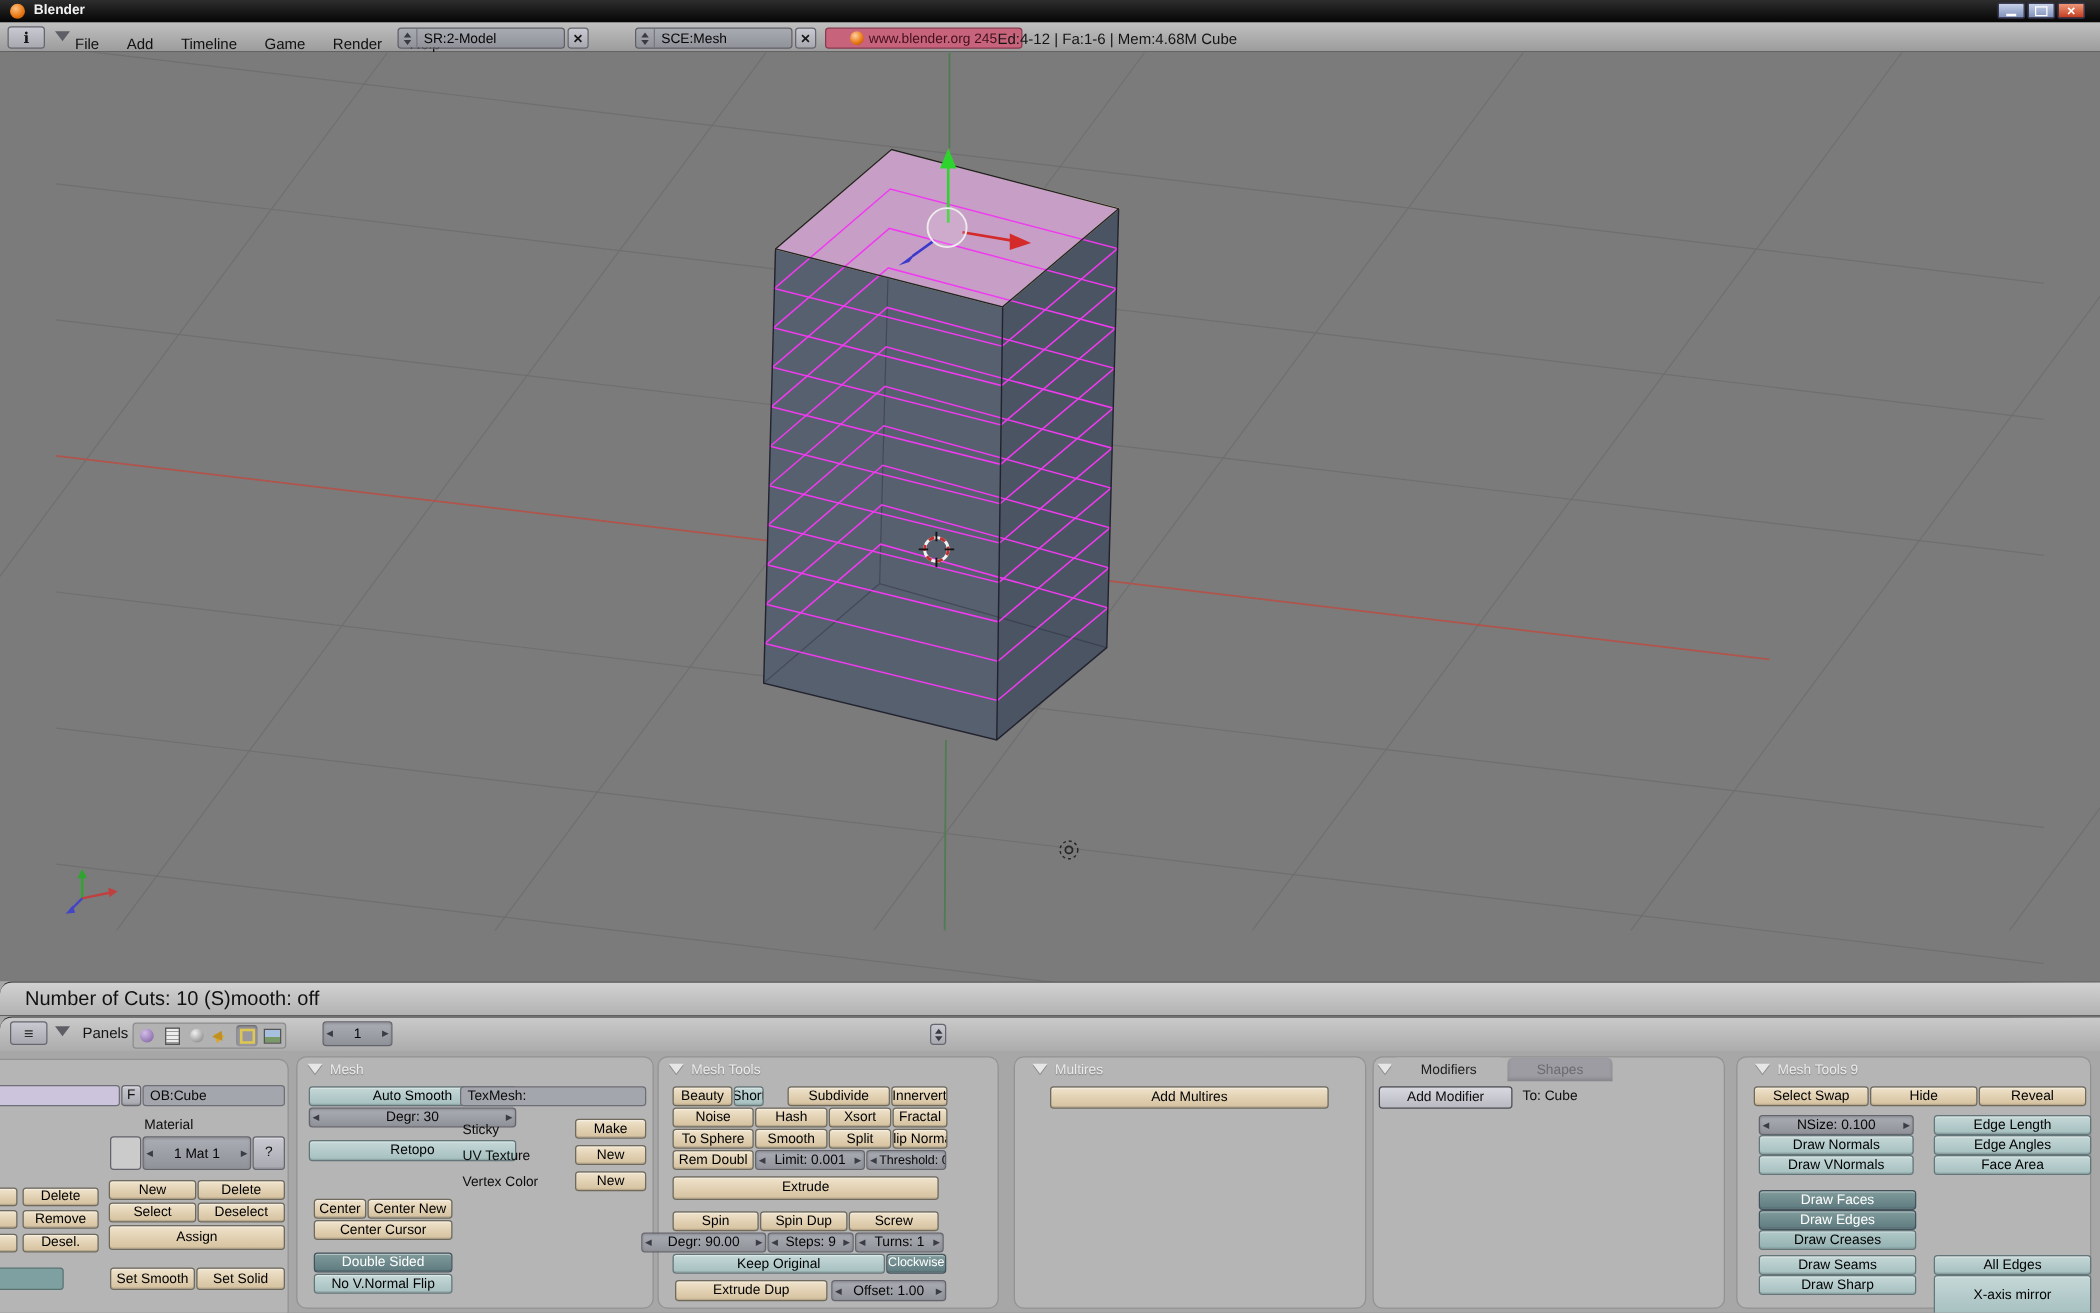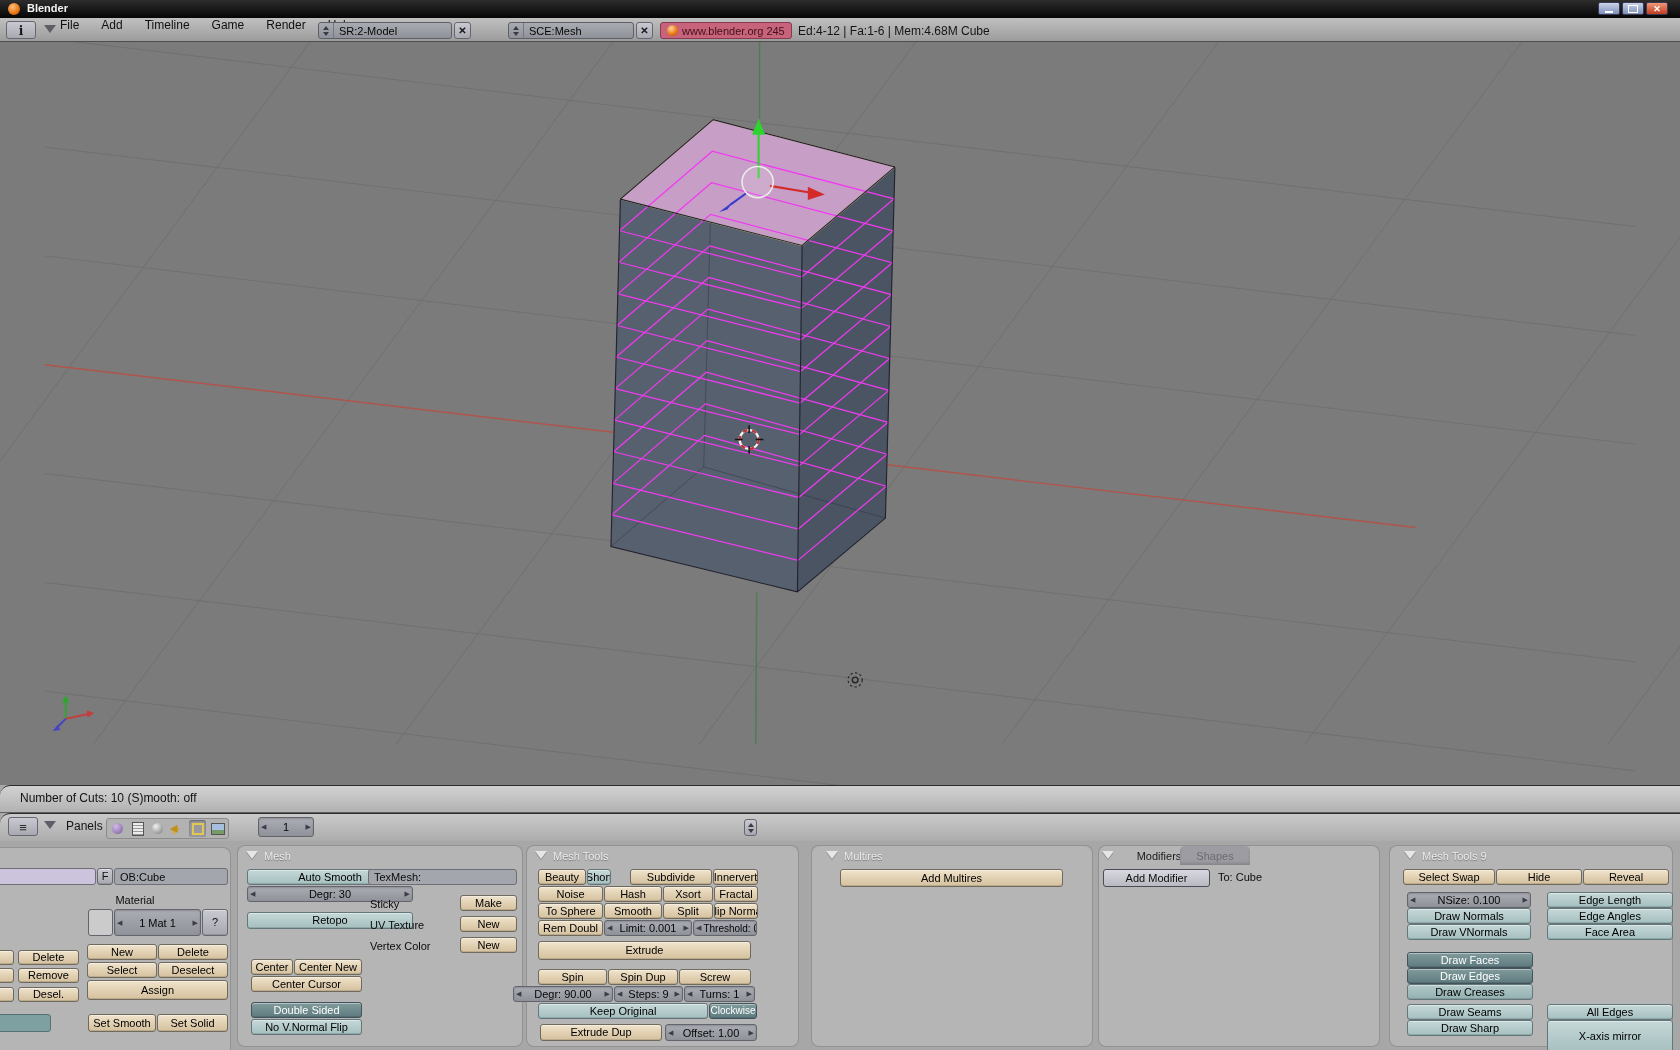--- a/index.html
+++ b/index.html
@@ -16,52 +16,52 @@
   .wbtn{top:2px;width:22px;height:13px;border:1px solid #3a3a55;border-radius:2px;
     display:flex;align-items:center;justify-content:center;}
   .wb-min,.wb-max{background:linear-gradient(#c8d2e8,#7e90ba);}
   .wb-close{background:linear-gradient(#f09878,#c23c20);}
   .wb-min::before{content:"";width:8px;height:2px;background:#fff;margin-top:6px;}
   .wb-max::before{content:"";width:8px;height:6px;border:1px solid #fff;}
   .wb-close::before{content:"✕";color:#fff;font-size:9px;font-weight:bold;}
 
   .infobar{left:0;top:18px;width:1680px;height:24px;background:linear-gradient(180deg,#c0c0c0,#9c9c9c);
     border-bottom:1px solid #4e4e4e;}
-  .menus{left:58px;top:18px;height:24px;display:flex;align-items:flex-start;gap:18px;}
+  .menus{left:58px;top:18px;height:24px;display:flex;align-items:flex-end;gap:18px;}
   .menu{font-size:12px;color:#101010;padding:0 2px;white-space:nowrap;}
   .tri{width:0;height:0;border-left:6px solid transparent;border-right:6px solid transparent;
     border-top:8px solid #5e5e66;}
   .greyb{background:linear-gradient(180deg,#c9c9d1,#a8a8b0);border:1px solid #666670;border-radius:3px;
     display:flex;align-items:center;justify-content:center;color:#101010;}
   .ig::before{content:"i";font:bold 12px "DejaVu Serif",serif;color:#151515;}
   .eg::before{content:"≡";font-size:13px;color:#2a2a2a;}
   .sel{background:linear-gradient(180deg,#a9abb3,#90929a);border:1px solid #5e5e66;border-radius:3px;
     display:flex;align-items:center;font-size:11px;color:#060606;}
   .selarr{width:14px;align-self:stretch;display:flex;flex-direction:column;align-items:center;
     justify-content:center;gap:2px;border-right:1px solid #787880;}
   .selarr::before{content:"";border:3px solid transparent;border-bottom:4px solid #3a3a42;}
   .selarr::after{content:"";border:3px solid transparent;border-top:4px solid #3a3a42;}
   .seltext{padding-left:5px;white-space:nowrap;}
   .xbtn::before{content:"✕";font-weight:bold;font-size:10px;color:#151515;}
   .badge{border-radius:3px;background:var(--badge-bg,#c7637b);border:1px solid #8a3a50;
-    display:flex;align-items:center;gap:4px;padding:0 6px;font-size:11px;color:#42101c;white-space:nowrap;}
+    display:flex;align-items:center;gap:4px;padding:0 19px;font-size:11px;color:#42101c;white-space:nowrap;}
   .badge-logo{width:11px;height:11px;border-radius:50%;
     background:radial-gradient(circle at 38% 32%,#ffd0a0,#e8740f 60%,#9a4a08);}
   .stats{font-size:12px;color:#141414;white-space:nowrap;}
 
   
   .vp{left:0;top:42px;width:1680px;height:743px;background:#7b7b7b;}
   .gl{stroke:#6f6f6f;stroke-width:1;}
   .ring{fill:none;stroke:var(--loop-cut,#f03af0);stroke-width:1.3;}
   .objlabel{left:38px;top:757px;font-size:11px;color:#2e2e2e;}
 
   .vstatus{left:0;top:785px;width:1680px;height:28px;border-top:1px solid #2c2c2c;
     border-bottom:1px solid #606060;background:linear-gradient(180deg,#d2d2d2,#b2b2b2);
     border-top-left-radius:10px;}
-  .statustext{left:20px;top:791px;font-size:12px;color:#111;}
+  .statustext{left:20px;top:791px;font-size:16px;color:#111;}
 
   .bheader{left:0;top:813px;width:1680px;height:28px;border-top:1px solid #2c2c2c;
     background:linear-gradient(180deg,#cacaca,#acacac);border-top-left-radius:10px;}
   .plabel{font-size:12px;color:#141414;}
   .icgroup{display:flex;gap:3px;align-items:center;background:#b2b2b2;border:1px solid #8c8c8c;
     border-radius:3px;padding:1px 2px;}
   .ic{width:17px;height:17px;border-radius:3px;display:flex;align-items:center;justify-content:center;}
   .ic.pressed{background:#98989e;box-shadow:inset 0 1px 2px rgba(0,0,0,.35);}
   .ic-logic i{width:11px;height:11px;border-radius:50%;background:radial-gradient(circle at 35% 30%,#d2bce8,#7a5a9a);}
   .ic-script i{width:10px;height:12px;background:repeating-linear-gradient(#ececec 0 2px,#9a9a9a 2px 3px);border:1px solid #555;}
@@ -265,21 +265,21 @@
   <div class="e panel" style="left:1390px;top:846px;width:282px;height:200px"></div>
 
   <span class="e ptri" style="left:246px;top:851px"></span>
   <span class="e ptitle" style="left:264px;top:850px">Mesh</span>
   <span class="e ptri" style="left:535px;top:851px"></span>
   <span class="e ptitle" style="left:553px;top:850px">Mesh Tools</span>
   <span class="e ptri" style="left:826px;top:851px"></span>
   <span class="e ptitle" style="left:844px;top:850px">Multires</span>
   <span class="e ptri" style="left:1102px;top:851px"></span>
   <div class="e tab on" style="left:1113px;top:846px;width:92px">Modifiers</div>
-  <div class="e tab off" style="left:1180px;top:846px;width:70px">Shapes</div>
+  <div class="e tab off" style="left:1206px;top:846px;width:84px">Shapes</div>
   <span class="e ptri" style="left:1404px;top:851px"></span>
   <span class="e ptitle" style="left:1422px;top:850px">Mesh Tools 9</span>
 
   <div class="e tfield lav" style="left:-44px;top:868px;width:140px;height:17px"></div>
   <div class="e btn greyb" style="left:97px;top:868px;width:16px;height:17px">F</div>
   <div class="e tfield" style="left:114px;top:868px;width:114px;height:17px">OB:Cube</div>
   <div class="e lbl ctr" style="left:85px;top:893px;width:100px;height:13px">Material</div>
   <div class="e swatch" style="left:88px;top:909px;width:25px;height:27px"></div>
   <div class="e num" style="left:114px;top:909px;width:87px;height:27px">
     <span class="nt">1 Mat 1</span>

